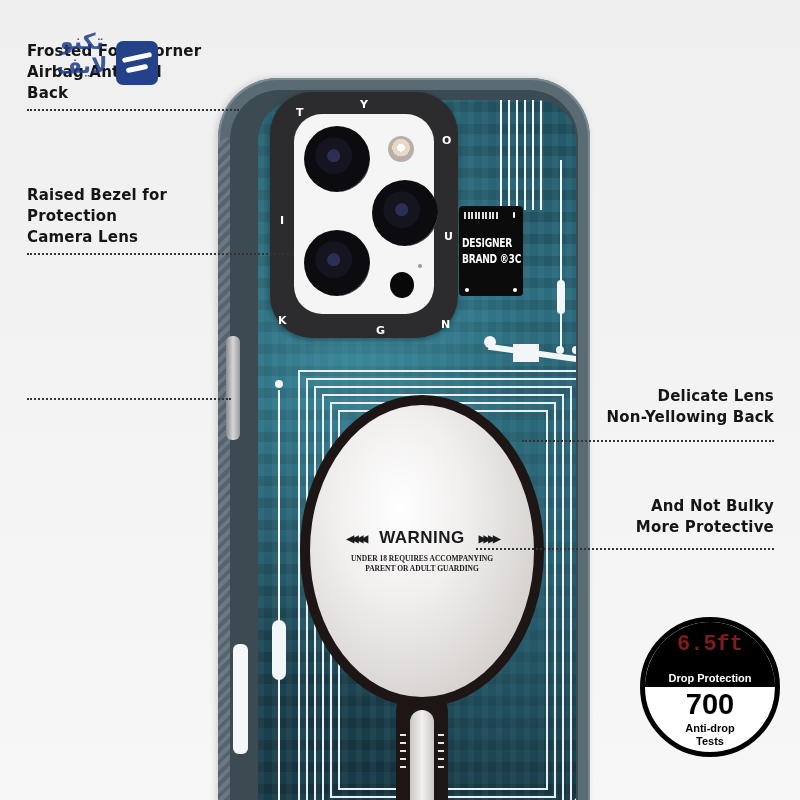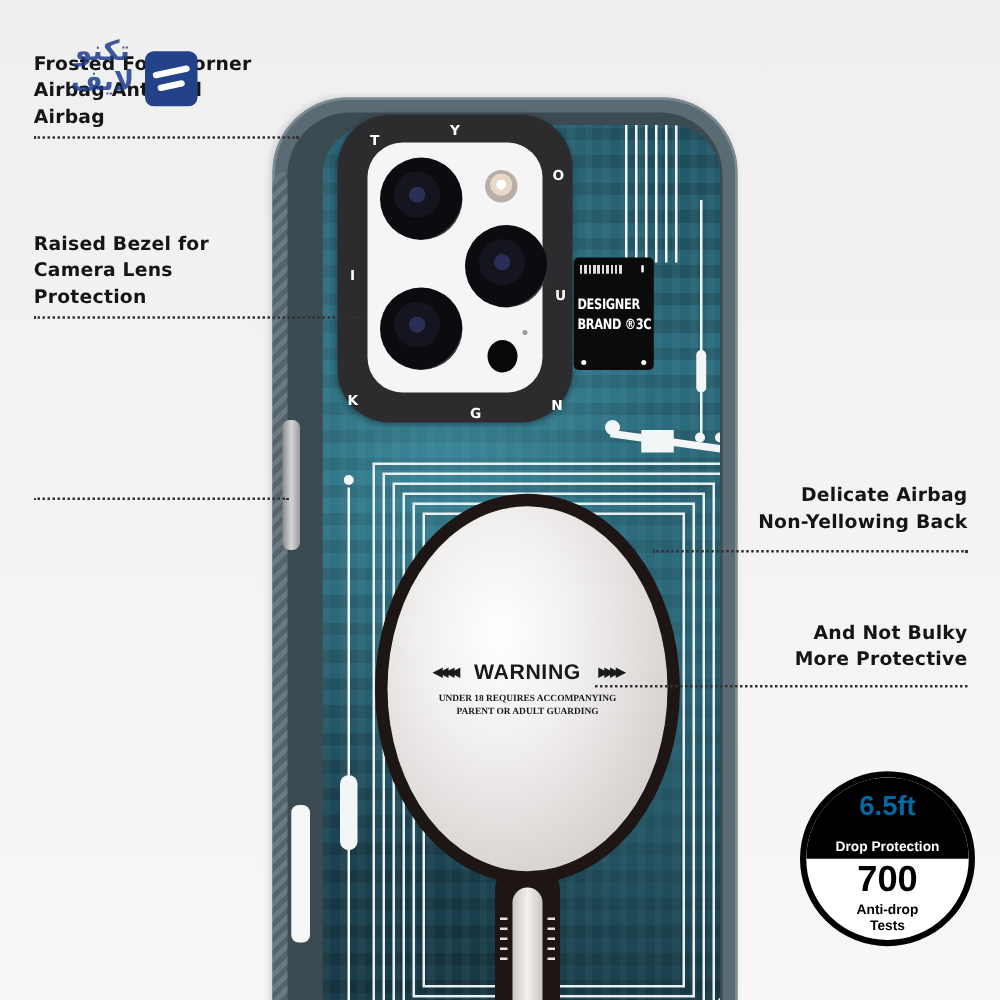--- a/index.html
+++ b/index.html
@@ -103,21 +103,21 @@
 
   
   .side-btn { position: absolute; border-radius: 6px; }
 
   
   .badge {
     position: absolute; left: 640px; top: 617px; width: 140px; height: 140px; border-radius: 50%;
     background: #fff; border: 5px solid #000; overflow: hidden;
   }
   .badge-top { position: absolute; left: 0; top: 0; width: 100%; height: 65px; background: #000; }
-  .badge-ft { position: absolute; left: 0; width: 100%; top: 10px; text-align: center; color: #0369a1; font-weight: bold; font-size: 22px; font-family: Liberation Sans, sans-serif; }
+  .badge-ft { position: absolute; left: 0; width: 100%; top: 10px; text-align: center; color: #7f1d1d; font-weight: bold; font-size: 22px; font-family: Liberation Mono, monospace; }
   .badge-dp { position: absolute; left: 0; width: 100%; top: 40px; text-align: center; color: #fff; font-weight: bold; font-size: 11px; font-family: "Liberation Sans", sans-serif; margin-top: 10px; }
   .badge-num { position: absolute; left: 0; width: 100%; top: 66px; text-align: center; color: #000; font-weight: bold; font-size: 29px; font-family: "Liberation Sans", sans-serif; }
   .badge-ad { position: absolute; left: 0; width: 100%; top: 100px; text-align: center; color: #000; font-weight: bold; font-size: 11px; line-height: 13px; font-family: "Liberation Sans", sans-serif; }
 
   
   .wm-text { position: absolute; left: 42px; top: 30px; font-size: 22px; line-height: 24px; font-weight: bold; color: rgba(30,60,140,0.85); font-family: "DejaVu Sans", sans-serif; direction: rtl; width: 80px; text-align: center; }
   .wm-logo { position: absolute; left: 116px; top: 41px; width: 42px; height: 44px; border-radius: 7px; background: #23428a; }
   .wm-logo-stripe { position: absolute; left: 6px; width: 30px; height: 5px; background: #fff; border-radius: 3px; transform: rotate(-12deg); }
 </style>
 </head>
@@ -220,35 +220,35 @@
     </div>
     <div class="warning-sub">
       <div>UNDER 18 REQUIRES ACCOMPANYING</div>
       <div>PARENT OR ADULT GUARDING</div>
     </div>
   </div>
 
   <div class="callout" style="left:27px;top:41px;">
     <div>Frosted Four-Corner</div>
     <div>Airbag Anti-Fall</div>
-    <div>Airbag</div>
+    <div>Back</div>
   </div>
   <div class="callout-line" style="left:27px;top:109px;width:212px;"></div>
 
   <div class="callout" style="left:27px;top:185px;">
     <div>Raised Bezel for</div>
+    <div>Protection</div>
     <div>Camera Lens</div>
-    <div>Protection</div>
   </div>
   <div class="callout-line" style="left:27px;top:253px;width:265px;"></div>
 
   <div class="callout-line" style="left:27px;top:398px;width:204px;"></div>
 
   <div class="callout right" style="right:26px;top:386px;">
-    <div>Delicate Airbag</div>
+    <div>Delicate Lens</div>
     <div>Non-Yellowing Back</div>
   </div>
   <div class="callout-line" style="left:522px;top:440px;width:252px;"></div>
 
   <div class="callout right" style="right:26px;top:496px;">
     <div>And Not Bulky</div>
     <div>More Protective</div>
   </div>
   <div class="callout-line" style="left:476px;top:548px;width:298px;"></div>
 

